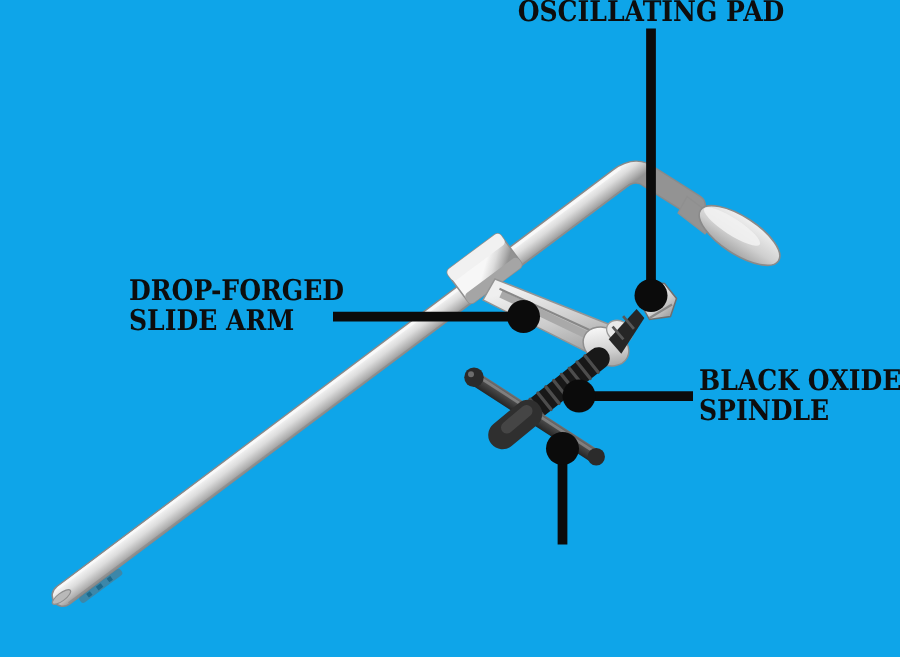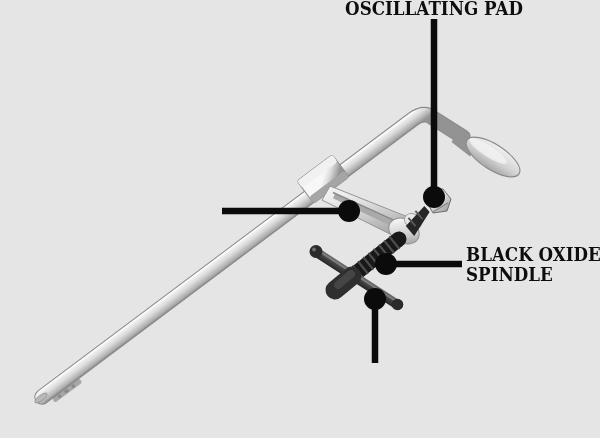--- a/index.html
+++ b/index.html
@@ -1,16 +1,16 @@
 <!DOCTYPE html>
 <html><head>
 <meta charset="utf-8">
 <style>
   html,body{margin:0;padding:0;background:#fff;}
-  .stage{position:relative;width:600px;height:438px;background:#e5e5e5;overflow:hidden;
+  .stage{position:relative;width:600px;height:438px;background:#0ea5e9;overflow:hidden;
          font-family:"DejaVu Serif", "Liberation Serif", serif;}
   .stage svg{position:absolute;left:0;top:0;}
   .callout-label{position:absolute;color:#0d0d0d;font-weight:700;font-size:19px;
                  line-height:20px;letter-spacing:0px;white-space:nowrap;}
   .callout-label .cl-line{display:block;transform:scaleX(.88);transform-origin:0 50%;}
   .callout-label.centered{transform:translateX(-50%);}
   .callout-label.centered .cl-line{transform-origin:50% 50%;}
   #lbl-oscillating{left:434px;top:-2px;}
   #lbl-slide{left:86px;top:184px;}
   #lbl-spindle{left:466px;top:244px;}
@@ -141,20 +141,24 @@
       <circle cx="349" cy="211" r="11"></circle>
       <circle cx="386" cy="264" r="11"></circle>
       <circle cx="375" cy="299" r="11"></circle>
     </g>
   </svg>
 
   <div class="callout-label centered" id="lbl-oscillating">
     <span class="cl-line">OSCILLATING PAD</span>
   </div>
 
+  <div class="callout-label" id="lbl-slide">
+    <span class="cl-line">DROP-FORGED</span>
+    <span class="cl-line">SLIDE ARM</span>
+  </div>
 
   <div class="callout-label" id="lbl-spindle">
     <span class="cl-line">BLACK OXIDE</span>
     <span class="cl-line">SPINDLE</span>
   </div>
 
 
 </div>
 
 </body></html>

